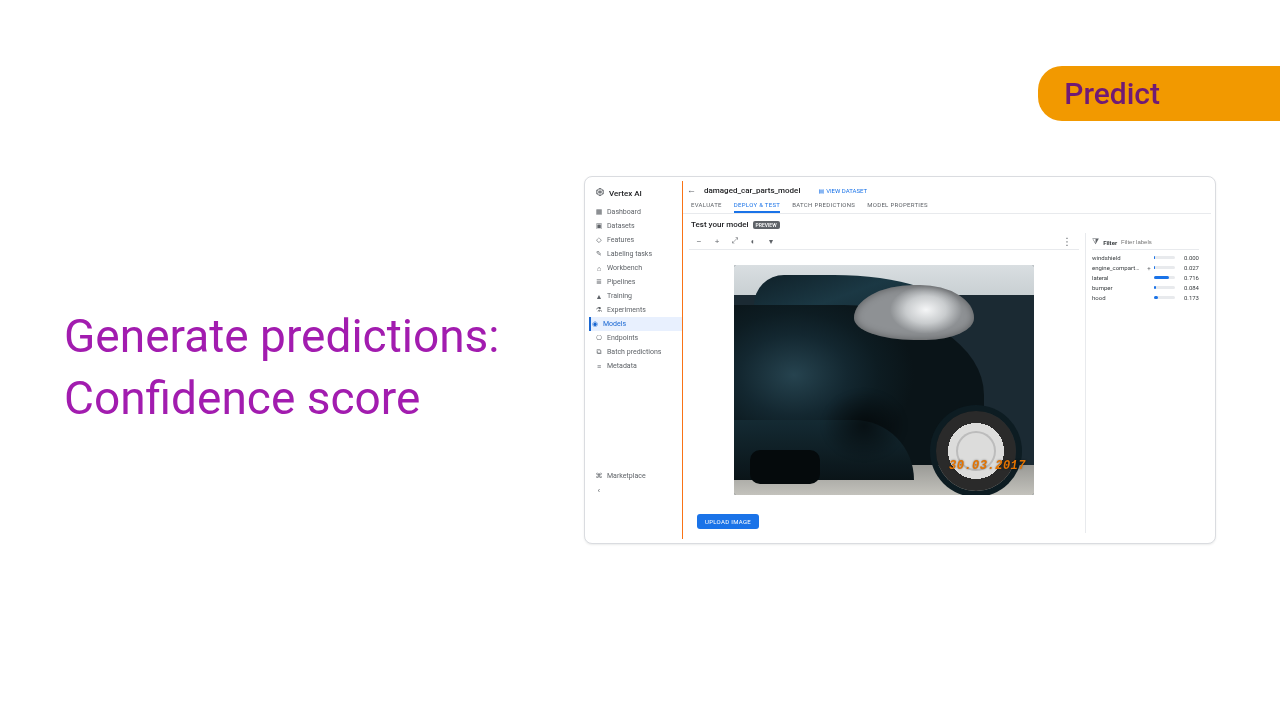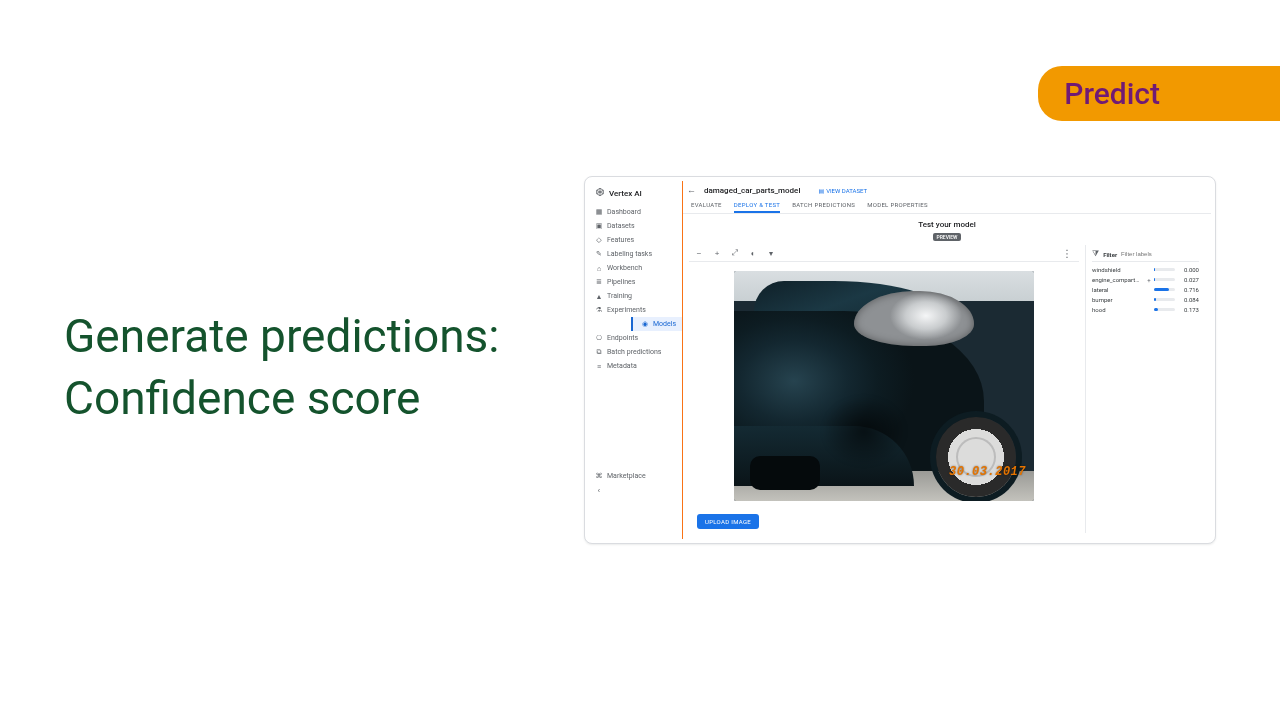--- a/index.html
+++ b/index.html
@@ -7,51 +7,51 @@
   .slide { position: relative; width: 1280px; height: 720px; overflow: hidden; }
   .badge {
     position: absolute; top: 66px; right: 0;
     background: #f29900; color: #701a75;
     font-size: 30px; font-weight: 500;
     padding: 10px 120px 10px 26px;
     border-top-left-radius: 24px; border-bottom-left-radius: 24px;
   }
   .headline {
     position: absolute; left: 64px; top: 305px;
-    font-size: 46px; line-height: 62px; font-weight: 400; color: #14532d;
+    font-size: 46px; line-height: 62px; font-weight: 400; color: #a21caf;
   }
   .headline .line { display: block; }
   
   .shot {
     position: absolute; left: 584px; top: 176px;
     width: 632px; height: 368px;
     background: #fff; border: 1px solid #dadce0; border-radius: 8px;
     box-shadow: 0 1px 2px rgba(60,64,67,.1);
     overflow: hidden;
   }
   .shot-inner { position: absolute; inset: 4px; display: flex; background: #fff; }
   
   .sb { width: 94px; border-right: 1px solid #f97316; font-size: 7px; color: #5f6368; }
   .sb-head { display: flex; align-items: center; gap: 4px; padding: 6px 6px 6px 6px; font-weight: 500; color: #202124; font-size: 8px; }
   .sb-head svg { width: 10px; height: 10px; }
   .sb-item { display: flex; align-items: center; gap: 4px; padding: 3px 6px; cursor: pointer; }
   .sb-item .ico { width: 8px; height: 8px; display: flex; align-items: center; justify-content: center; color: #5f6368; font-size: 7px; }
-  .sb-item.active { background: #e8f0fe; color: #1967d2; border-left: 2px solid #1967d2; padding-left: 8px; margin-left: 42px; }
+  .sb-item.active { background: #e8f0fe; color: #1967d2; border-left: 2px solid #1967d2; padding-left: 0; }
   .sb-item.active .ico { color: #1967d2; }
   .sb-spacer { height: 96px; }
   
   .main { flex: 1; display: flex; flex-direction: column; }
   .m-head { display: flex; align-items: center; gap: 8px; padding: 4px 8px 2px 4px; }
   .back { font-size: 9px; color: #5f6368; cursor: pointer; }
   .m-title { font-size: 8px; font-weight: 500; color: #202124; }
   .viewds { margin-left: 10px; font-size: 6px; color: #1a73e8; display: flex; align-items: center; gap: 2px; cursor: pointer; }
   .tabs { display: flex; gap: 12px; padding: 0 8px; border-bottom: 1px solid #e8eaed; }
   .tab { font-size: 6px; padding: 4px 0 3px; color: #5f6368; cursor: pointer; text-transform: uppercase; letter-spacing: .3px; }
   .tab.active { color: #1a73e8; border-bottom: 2px solid #1a73e8; }
-  .sect-title { display: flex; align-items: center; gap: 4px; font-size: 8px; font-weight: 500; padding: 6px 8px 4px; flex-direction: column; }
+  .sect-title { display: flex; align-items: center; gap: 4px; font-size: 8px; font-weight: 500; padding: 6px 8px 4px; }
   .pill { background: #5f6368; color: #fff; font-size: 5px; padding: 1px 3px; border-radius: 2px; }
   .body { flex: 1; display: flex; gap: 6px; padding: 0 6px 6px 6px; }
   .viewer { flex: 1; display: flex; flex-direction: column; }
   .toolbar { display: flex; align-items: center; gap: 6px; padding: 2px 4px; border-bottom: 1px solid #e8eaed; }
   .tbtn { width: 12px; height: 12px; display: flex; align-items: center; justify-content: center; font-size: 8px; color: #5f6368; cursor: pointer; border-radius: 2px; }
   .toolbar-spacer { flex: 1; }
   .more { font-size: 10px; color: #5f6368; cursor: pointer; padding: 0 3px; }
   .imgwrap { flex: 1; display: flex; align-items: center; justify-content: center; padding: 4px; font-style: italic; }
   .car { position: relative; width: 300px; height: 230px; border-radius: 2px; overflow: hidden; background: #1b2a33; }
   .car .sky { position:absolute; top:0; left:0; right:0; height:30px; background: linear-gradient(#d9dee1,#c9d0d3); }

